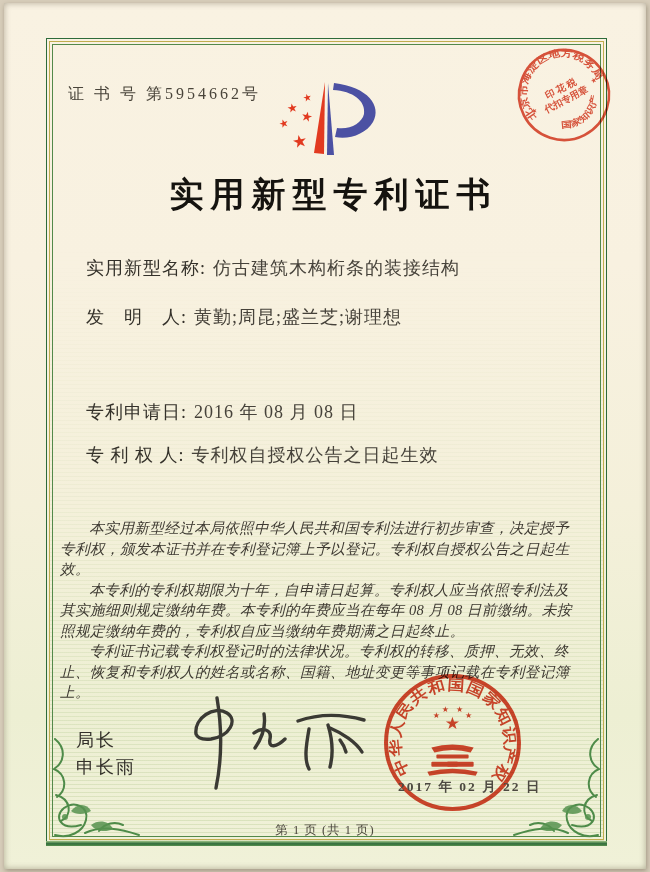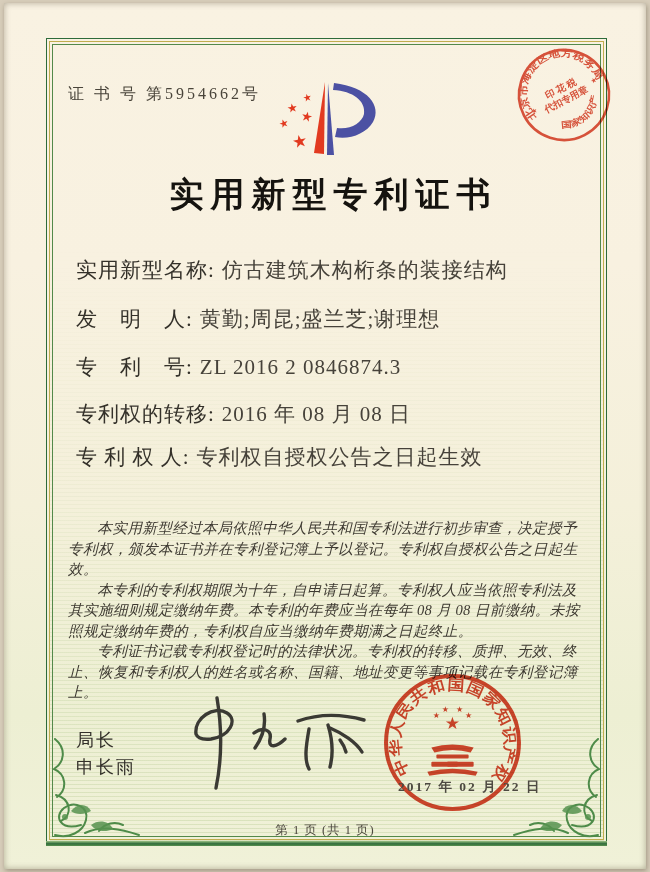--- a/index.html
+++ b/index.html
@@ -26,25 +26,25 @@
     background:linear-gradient(to bottom,#9dc184,#2f6b3a 55%,#5b9150); }
   .corner-svg { position:absolute; width:100px; height:112px; }
   .corner-left  { left:47px; top:733px; }
   .corner-right { left:506px; top:733px; transform:scaleX(-1); }
 
   .cert-no { position:absolute; left:68px; top:84px; font-size:16px; letter-spacing:3px; color:#49443a; }
   .logo { position:absolute; left:276px; top:70px; width:124px; height:94px; }
   .title { position:absolute; left:0; top:172px; width:100%; text-align:center;
     font-size:34px; font-weight:700; letter-spacing:7px; padding-left:17px; color:#15130f; }
 
-  .field { position:absolute; left:76px; font-size:21px; letter-spacing:1px; color:#34312a; white-space:nowrap;text-align:center; }
+  .field { position:absolute; left:86px; font-size:18px; letter-spacing:1px; color:#34312a; white-space:nowrap;text-align:center; }
   .field .val { margin-left:7px; color:#46423a; }
   .f0{top:256px} .f1{top:305px} .f2{top:353px} .f3{top:400px} .f4{top:443px} .f5{top:491px}
 
-  .body-text { position:absolute; left:68px; top:518px; width:518px; color:#3e3a32; }
+  .body-text { position:absolute; left:60px; top:518px; width:518px; color:#3e3a32; }
   .body-text p { font-size:14.6px; line-height:20.5px; text-indent:2em; letter-spacing:.4px;
     font-style:italic; margin:0; }
 
   .signer { position:absolute; left:76px; color:#33302a; font-size:18px; letter-spacing:2px; }
   .signer-title { top:728px; } .signer-name { top:755px;font-family:Liberation Serif, serif; }
   .signature { position:absolute; left:172px; top:688px; width:200px; height:108px; }
 
   .seal { position:absolute; left:381px; top:671px; width:143px; height:143px; mix-blend-mode:multiply; opacity:.92; }
   .seal-date { position:absolute; left:398px; top:778px; font-size:13.5px; letter-spacing:2px;
     color:#4e4a42; font-weight:600; z-index:6; }
@@ -111,25 +111,22 @@
   </svg>
 
   <div class="title">实用新型专利证书</div>
 
   <div class="field f0">
     <span>实用新型名称:</span><span class="val">仿古建筑木构桁条的装接结构</span>
   </div>
   <div class="field f1">
     <span>发　明　人:</span><span class="val">黄勤;周昆;盛兰芝;谢理想</span>
   </div>
-  <div class="field f2">
-    <span>专　利　号:</span><span class="val">ZL 2016 2 0846874.3</span>
-  </div>
   <div class="field f3">
-    <span>专利权的转移:</span><span class="val">2016 年 08 月 08 日</span>
+    <span>专利申请日:</span><span class="val">2016 年 08 月 08 日</span>
   </div>
   <div class="field f4">
     <span>专 利 权 人:</span><span class="val">专利权自授权公告之日起生效</span>
   </div>
 
   <div class="body-text">
     <p>本实用新型经过本局依照中华人民共和国专利法进行初步审查，决定授予专利权，颁发本证书并在专利登记簿上予以登记。专利权自授权公告之日起生效。</p>
     <p>本专利的专利权期限为十年，自申请日起算。专利权人应当依照专利法及其实施细则规定缴纳年费。本专利的年费应当在每年 08 月 08 日前缴纳。未按照规定缴纳年费的，专利权自应当缴纳年费期满之日起终止。</p>
     <p>专利证书记载专利权登记时的法律状况。专利权的转移、质押、无效、终止、恢复和专利权人的姓名或名称、国籍、地址变更等事项记载在专利登记簿上。</p>
   </div>

